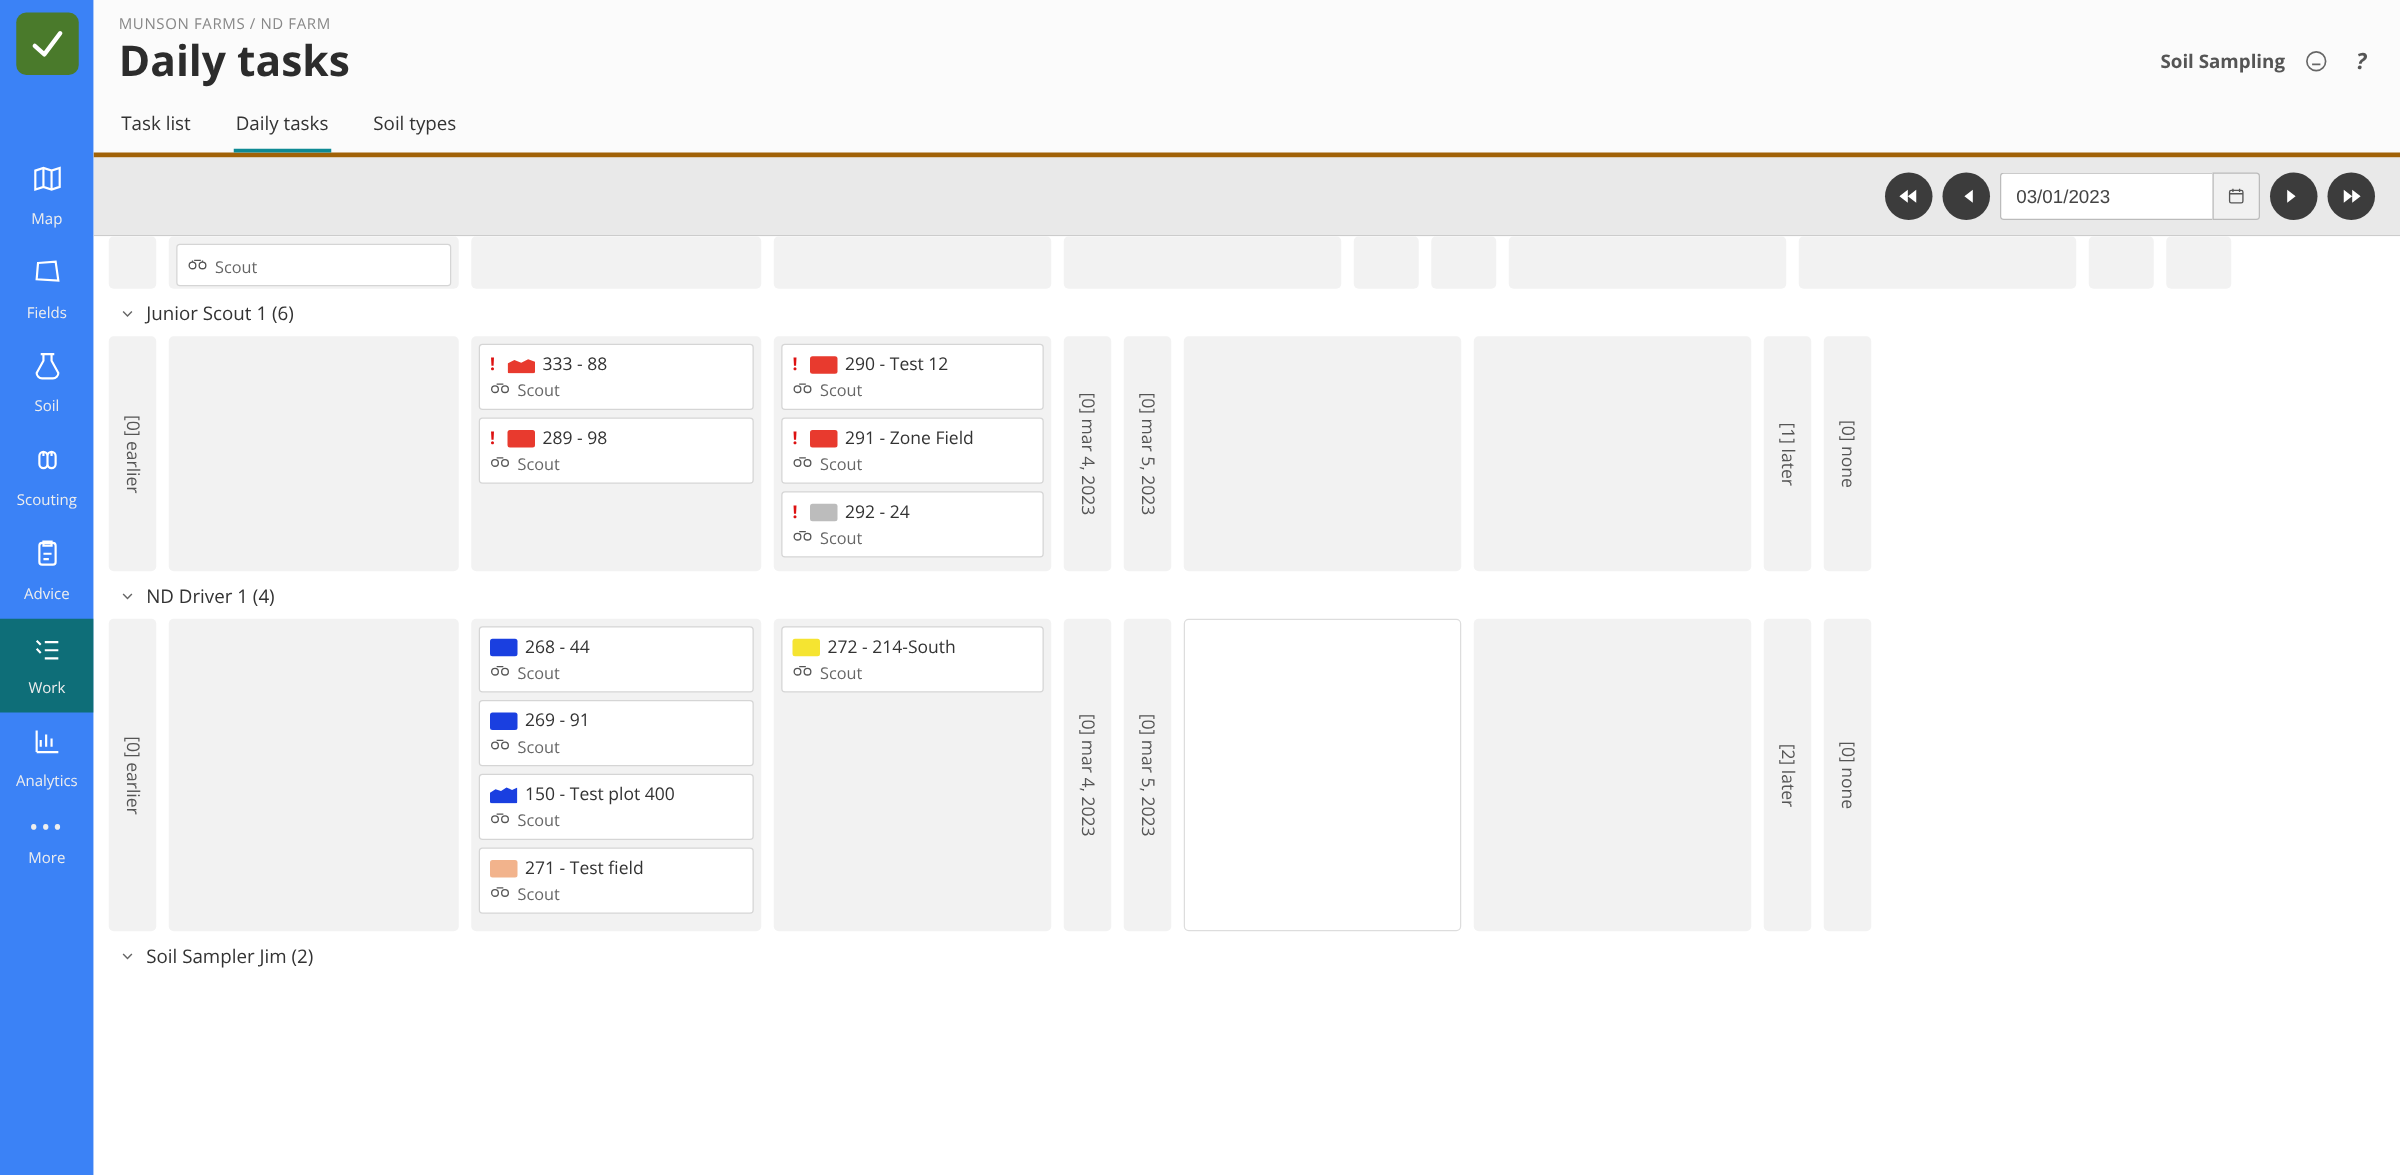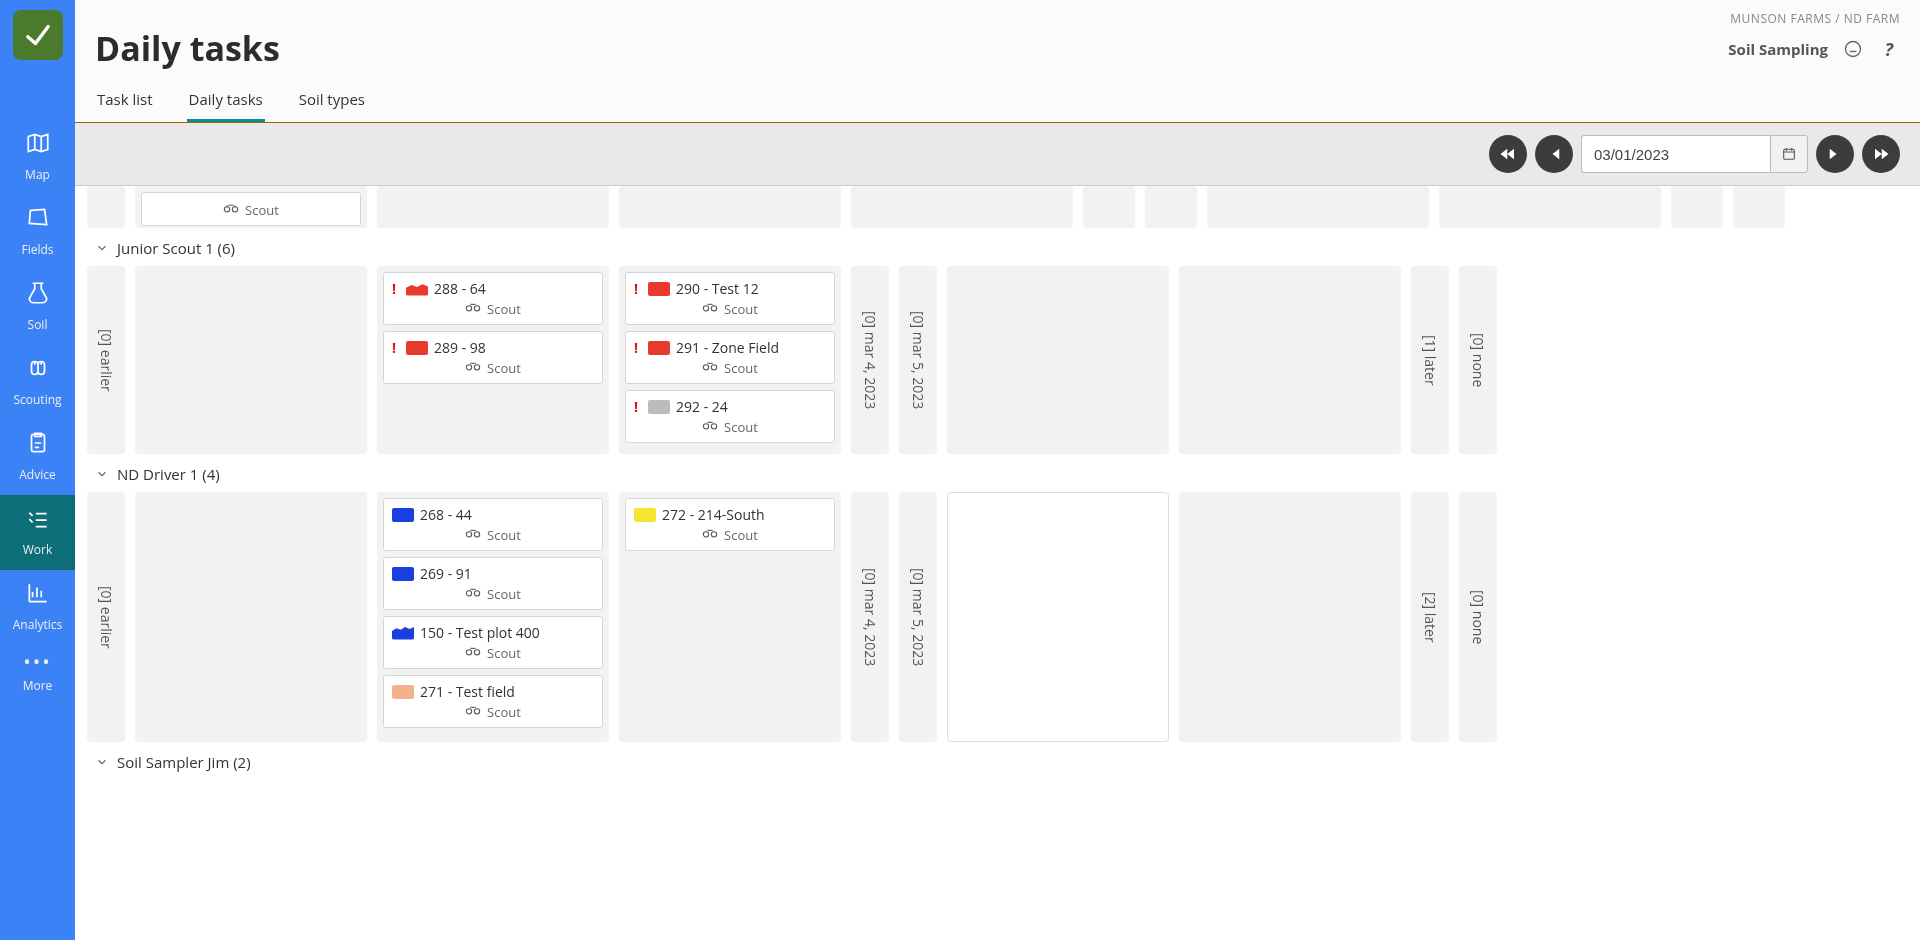--- a/index.html
+++ b/index.html
@@ -7,34 +7,34 @@
   .app { display: flex; height: 100%; }
   .sidebar { width: 75px; background: #3b82f6; display: flex; flex-direction: column; align-items: center; }
   .logo { width: 50px; height: 50px; margin: 10px auto 60px; background: #4a7a2b; border-radius: 8px; display: flex; align-items: center; justify-content: center; }
   .logo svg { width: 34px; height: 34px; }
   .nav-item { width: 75px; padding: 10px 0 12px; text-align: center; color: #eee; font-size: 12px; cursor: pointer; }
   .nav-item.active { background: #0e6e78; }
   .nav-item .icn { display: block; margin: 0 auto 6px; }
   .nav-item .icn svg { width: 26px; height: 26px; stroke: #fff; fill: none; stroke-width: 1.6; }
   .nav-item.more .dots { letter-spacing: 2px; font-size: 20px; line-height: 14px; display:block; margin-bottom:8px;}
   .main { flex: 1; display: flex; flex-direction: column; background:#fbfbfb; position:relative;}
-  .topbar { padding: 10px 20px 0; border-bottom: 1px solid #a16207; background:#fbfbfb;text-align:right;}
+  .topbar { padding: 10px 20px 0; border-bottom: 4px solid #a16207; background:#fbfbfb;}
   .breadcrumb { font-size: 12px; color: #888; letter-spacing: 0.5px; }
   .page-title-row { display:flex; justify-content:space-between; align-items:center;}
   .page-title { font-size: 34px; font-weight: 700; color: #2c2c2c; margin-top: -2px; }
   .top-right { display:flex; align-items:center; gap:14px; color:#555; font-size:15px;font-weight:bold;}
   .top-right .icon-btn { width:22px; height:22px; display:flex; align-items:center; justify-content:center; cursor:pointer; color:#555;}
   .tabs { display: flex; gap: 32px; margin-top: 10px; }
   .tab { padding: 8px 2px 10px; font-size: 15px; color: #333; cursor: pointer; border-bottom: 3px solid transparent; }
   .tab.active { border-bottom-color: #0e8a94; font-weight:500;}
   .toolbar { background: #e9e9e9; border-bottom: 1px solid #ccc; padding: 12px 20px; display: flex; justify-content: flex-end; align-items: center; gap: 8px; }
   .circle-btn { width: 38px; height: 38px; border-radius: 50%; background: #3c3c3c; display: flex; align-items: center; justify-content: center; cursor: pointer; }
   .circle-btn svg { width: 18px; height: 18px; fill: #fff; }
   .date-group { display: flex; }
-  .date-input { width: 189px; height: 38px; border: 1px solid #bbb; border-right: none; padding: 0 12px; font-size: 15px; color: #444; background:#fff; border-radius: 3px 0 0 3px;}
+  .date-input { width: 170px; height: 38px; border: 1px solid #bbb; border-right: none; padding: 0 12px; font-size: 15px; color: #444; background:#fff; border-radius: 3px 0 0 3px;}
   .date-cal-btn { width: 38px; height: 38px; border: 1px solid #bbb; background: #f1f1f1; display:flex; align-items:center; justify-content:center; border-radius: 0 3px 3px 0; cursor:pointer;}
   .date-cal-btn svg { width:16px; height:16px; stroke:#555; fill:none; stroke-width:1.6;}
   .board { flex: 1; overflow: auto; padding: 0 0 0 12px; background:#fff;}
   .partial-row .cols { height: 42px; }
   .grp-head { display: flex; align-items: center; gap: 8px; padding: 10px 0 8px 8px; font-size: 15px; color: #333; cursor:pointer;}
   .grp-head svg { width: 14px; height: 14px; stroke:#666; fill:none; stroke-width:2;}
   .cols { display: flex; gap: 10px; align-items: stretch; }
   .col { background: #f2f2f2; border-radius: 4px; padding: 6px; display:flex; flex-direction:column; gap:6px; }
   .col.vert { width: 38px; display: flex; align-items: center; justify-content: center; writing-mode: vertical-rl; text-orientation: mixed; font-size: 14px; color: #555; }
   .col.vert.closed { background:#f2f2f2; }
@@ -46,21 +46,21 @@
   .card .row1 { display: flex; align-items: center; gap: 6px; }
   .flag { width: 22px; height: 14px; border-radius: 2px; display:inline-block;}
   .flag.red { background:#e83a2e; }
   .flag.grey { background:#bcbcbc; }
   .flag.blue { background:#1a3fe0; }
   .flag.yellow { background:#f5e431; }
   .flag.peach { background:#f2b38c; }
   .flag.bluewave { background:#1a3fe0; clip-path: polygon(0 40%, 20% 20%, 40% 30%, 60% 10%, 80% 25%, 100% 10%, 100% 100%, 0 100%);}
   .flag.redwave { background:#e83a2e; clip-path: polygon(0 45%, 25% 25%, 50% 40%, 75% 20%, 100% 35%, 100% 100%, 0 100%);}
   .alert { color:#d11; font-weight:700; width:8px; display:inline-block;}
-  .row2 { display: flex; align-items: center; gap: 6px; color:#666; font-size:13px; margin-top:2px;justify-content:center;}
+  .row2 { display: flex; align-items: center; gap: 6px; color:#666; font-size:13px; margin-top:2px;}
   .bino svg { width:16px; height:14px; stroke:#555; fill:none; stroke-width:1.6;}
   ::-webkit-scrollbar { width:12px; height:12px;}
   ::-webkit-scrollbar-thumb { background:#bbb; border-radius:6px;}
 </style>
 </head>
 <body>
 
 <div class="app">
 
   <div class="sidebar">
@@ -209,21 +209,21 @@
         <span>Junior Scout 1 (6)</span>
       </div>
       <div class="cols" style="min-height:188px;">
         <div class="col vert closed">[0] earlier</div>
         <div class="col c-main"></div>
         <div class="col c-main">
           <div class="card">
             <div class="row1">
                 <span class="alert">!</span>
                 <span class="flag redwave"></span>
-                <span>288 - 64</span>
+                <span>333 - 88</span>
               </div>
             <div class="row2">
                 <span class="bino"><svg viewBox="0 0 24 16">
                     <circle cx="6" cy="10" r="4"></circle>
                     <circle cx="18" cy="10" r="4"></circle>
                     <path d="M8 4h8"></path>
                   </svg></span>
                 <span>Scout</span>
               </div>
           </div>

